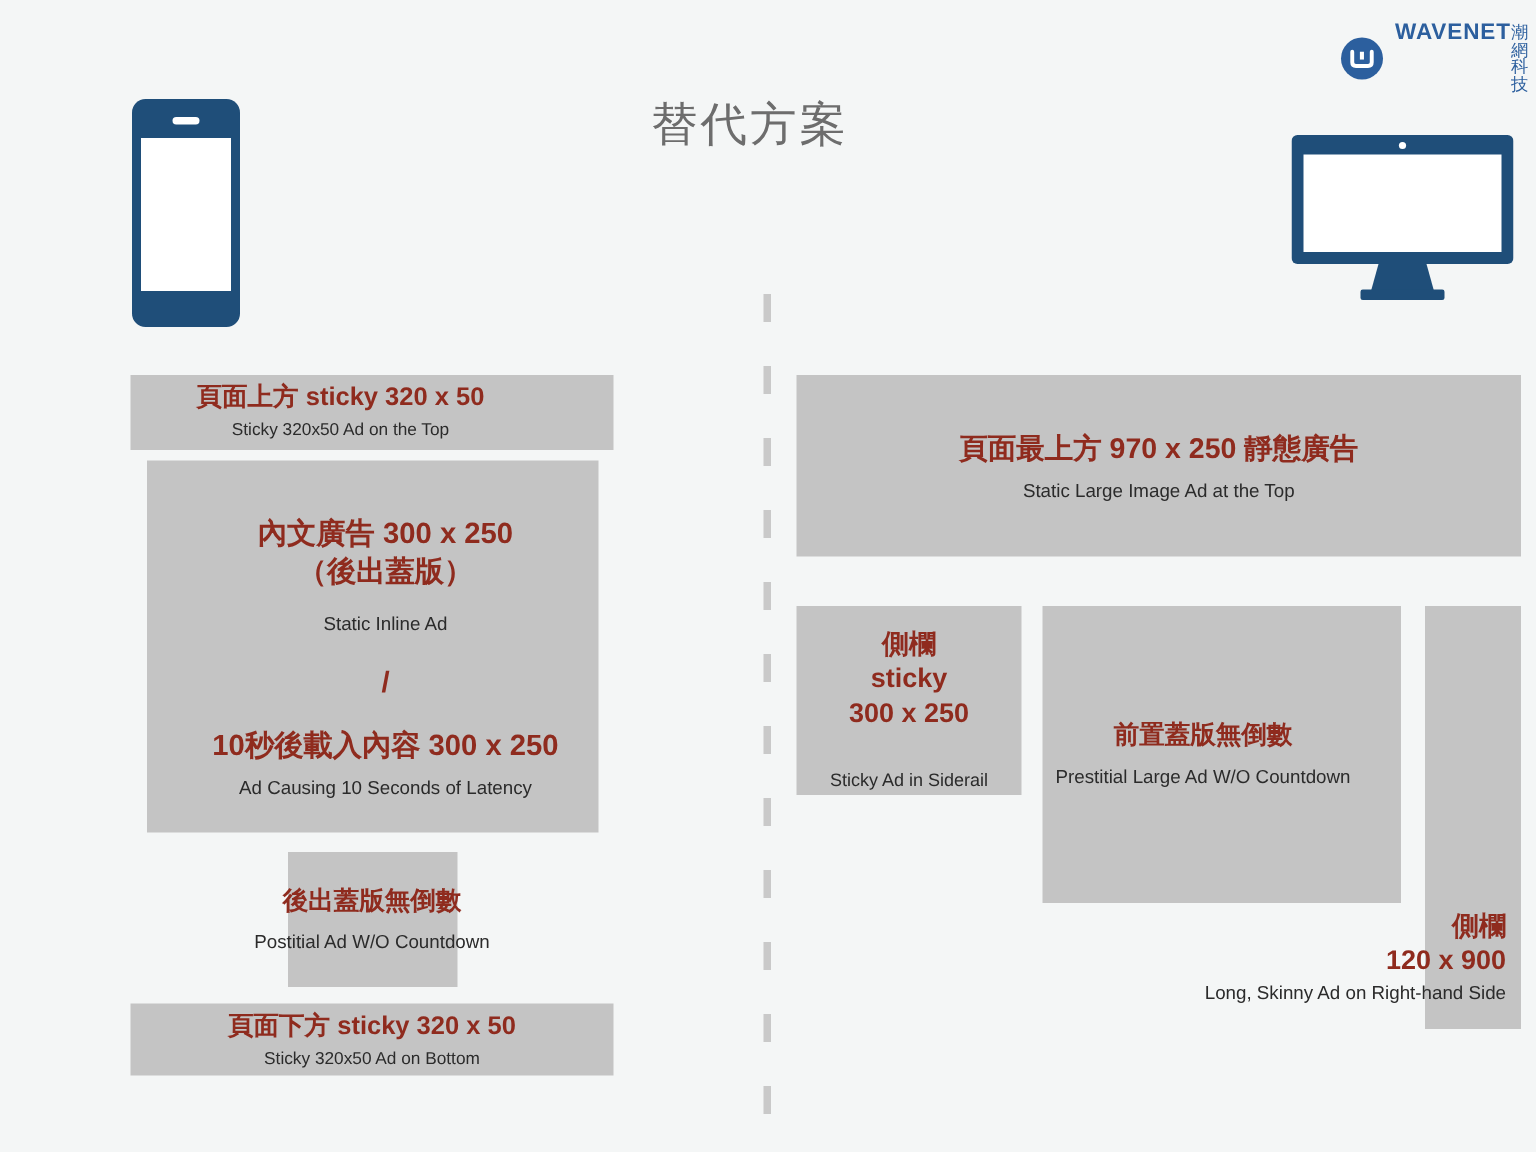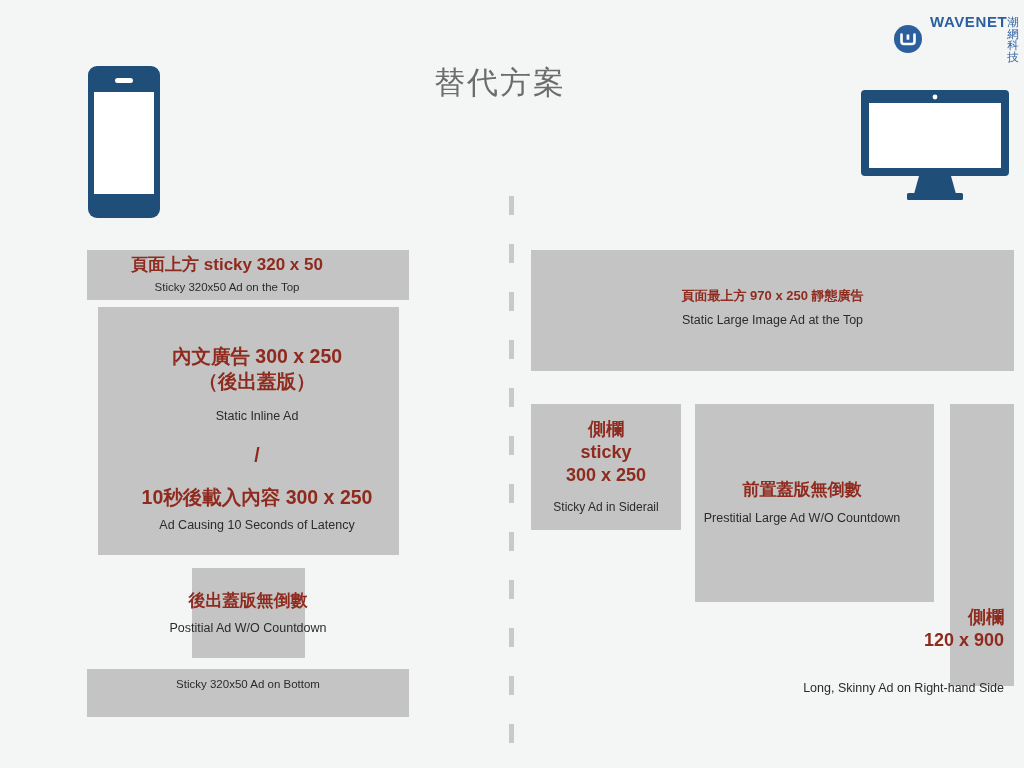--- a/index.html
+++ b/index.html
@@ -88,37 +88,37 @@
   #lbl-postitial .ad-desc  { font-size: 12.5px; margin-top: 8px; }
 
   #box-bot-sticky  { left: 87px;  top: 669px; width: 322px; height: 48px; }
   #lbl-bot-sticky  { left: 87px;  top: 673px; width: 322px; }
   #lbl-bot-sticky .ad-title { font-size: 17px; }
   #lbl-bot-sticky .ad-desc  { font-size: 11.5px; margin-top: 4px; }
 
   
   #box-static-top  { left: 531px; top: 250px; width: 483px; height: 121px; }
   #lbl-static-top  { left: 531px; top: 288px; width: 483px; }
-  #lbl-static-top .ad-title { font-size: 13px; }
+  #lbl-static-top .ad-title { font-size: 19px; }
   #lbl-static-top .ad-desc  { font-size: 12.5px; margin-top: 7px; }
 
   #box-siderail    { left: 531px; top: 404px; width: 150px; height: 126px; }
   #lbl-siderail    { left: 531px; top: 418px; width: 150px; }
   #lbl-siderail .ad-title { font-size: 18px; }
-  #lbl-siderail .ad-desc  { font-size: 12px; margin-top: 12px; }
+  #lbl-siderail .ad-desc  { font-size: 12px; margin-top: 25px; }
 
   #box-prestitial  { left: 695px; top: 404px; width: 239px; height: 198px; }
   #lbl-prestitial  { left: 695px; top: 479px; width: 214px; }
   #lbl-prestitial .ad-title { font-size: 17px; }
   #lbl-prestitial .ad-desc  { font-size: 12.5px; margin-top: 9px; }
 
   #box-skinny      { left: 950px; top: 404px; width: 64px; height: 282px; }
   #lbl-skinny      { left: 700px; top: 606px; width: 314px; text-align: right; padding-right: 10px; box-sizing: border-box;}
   #lbl-skinny .ad-title { font-size: 18px; }
-  #lbl-skinny .ad-desc  { font-size: 12.5px; margin-top: 28px; color: #2b2b2b; }
+  #lbl-skinny .ad-desc  { font-size: 12.5px; margin-top: 2px; color: #2b2b2b; }
 
   
   .footnote {
     position: absolute; top: 736px; font-size: 13.5px; color: #3a3a3a;
     white-space: nowrap;
   }
   #footnote-mobile  { left: 87px;  width: 322px; text-align: center; }
   #footnote-desktop { left: 531px; width: 483px; text-align: center; }
 </style>
 </head>
@@ -182,20 +182,21 @@
   </div>
 
   <div class="ad-box" id="box-postitial"></div>
   <div class="ad-label" id="lbl-postitial">
     <div class="ad-title">後出蓋版無倒數</div>
     <div class="ad-desc">Postitial Ad W/O Countdown</div>
   </div>
 
   <div class="ad-box" id="box-bot-sticky"></div>
   <div class="ad-label" id="lbl-bot-sticky">
+    <div class="ad-title">頁面下方 sticky 320 x 50</div>
     <div class="ad-desc">Sticky 320x50 Ad on Bottom</div>
   </div>
 
 
   <div class="ad-box" id="box-static-top"></div>
   <div class="ad-label" id="lbl-static-top">
     <div class="ad-title">頁面最上方 970 x 250 靜態廣告</div>
     <div class="ad-desc">Static Large Image Ad at the Top</div>
   </div>
 

